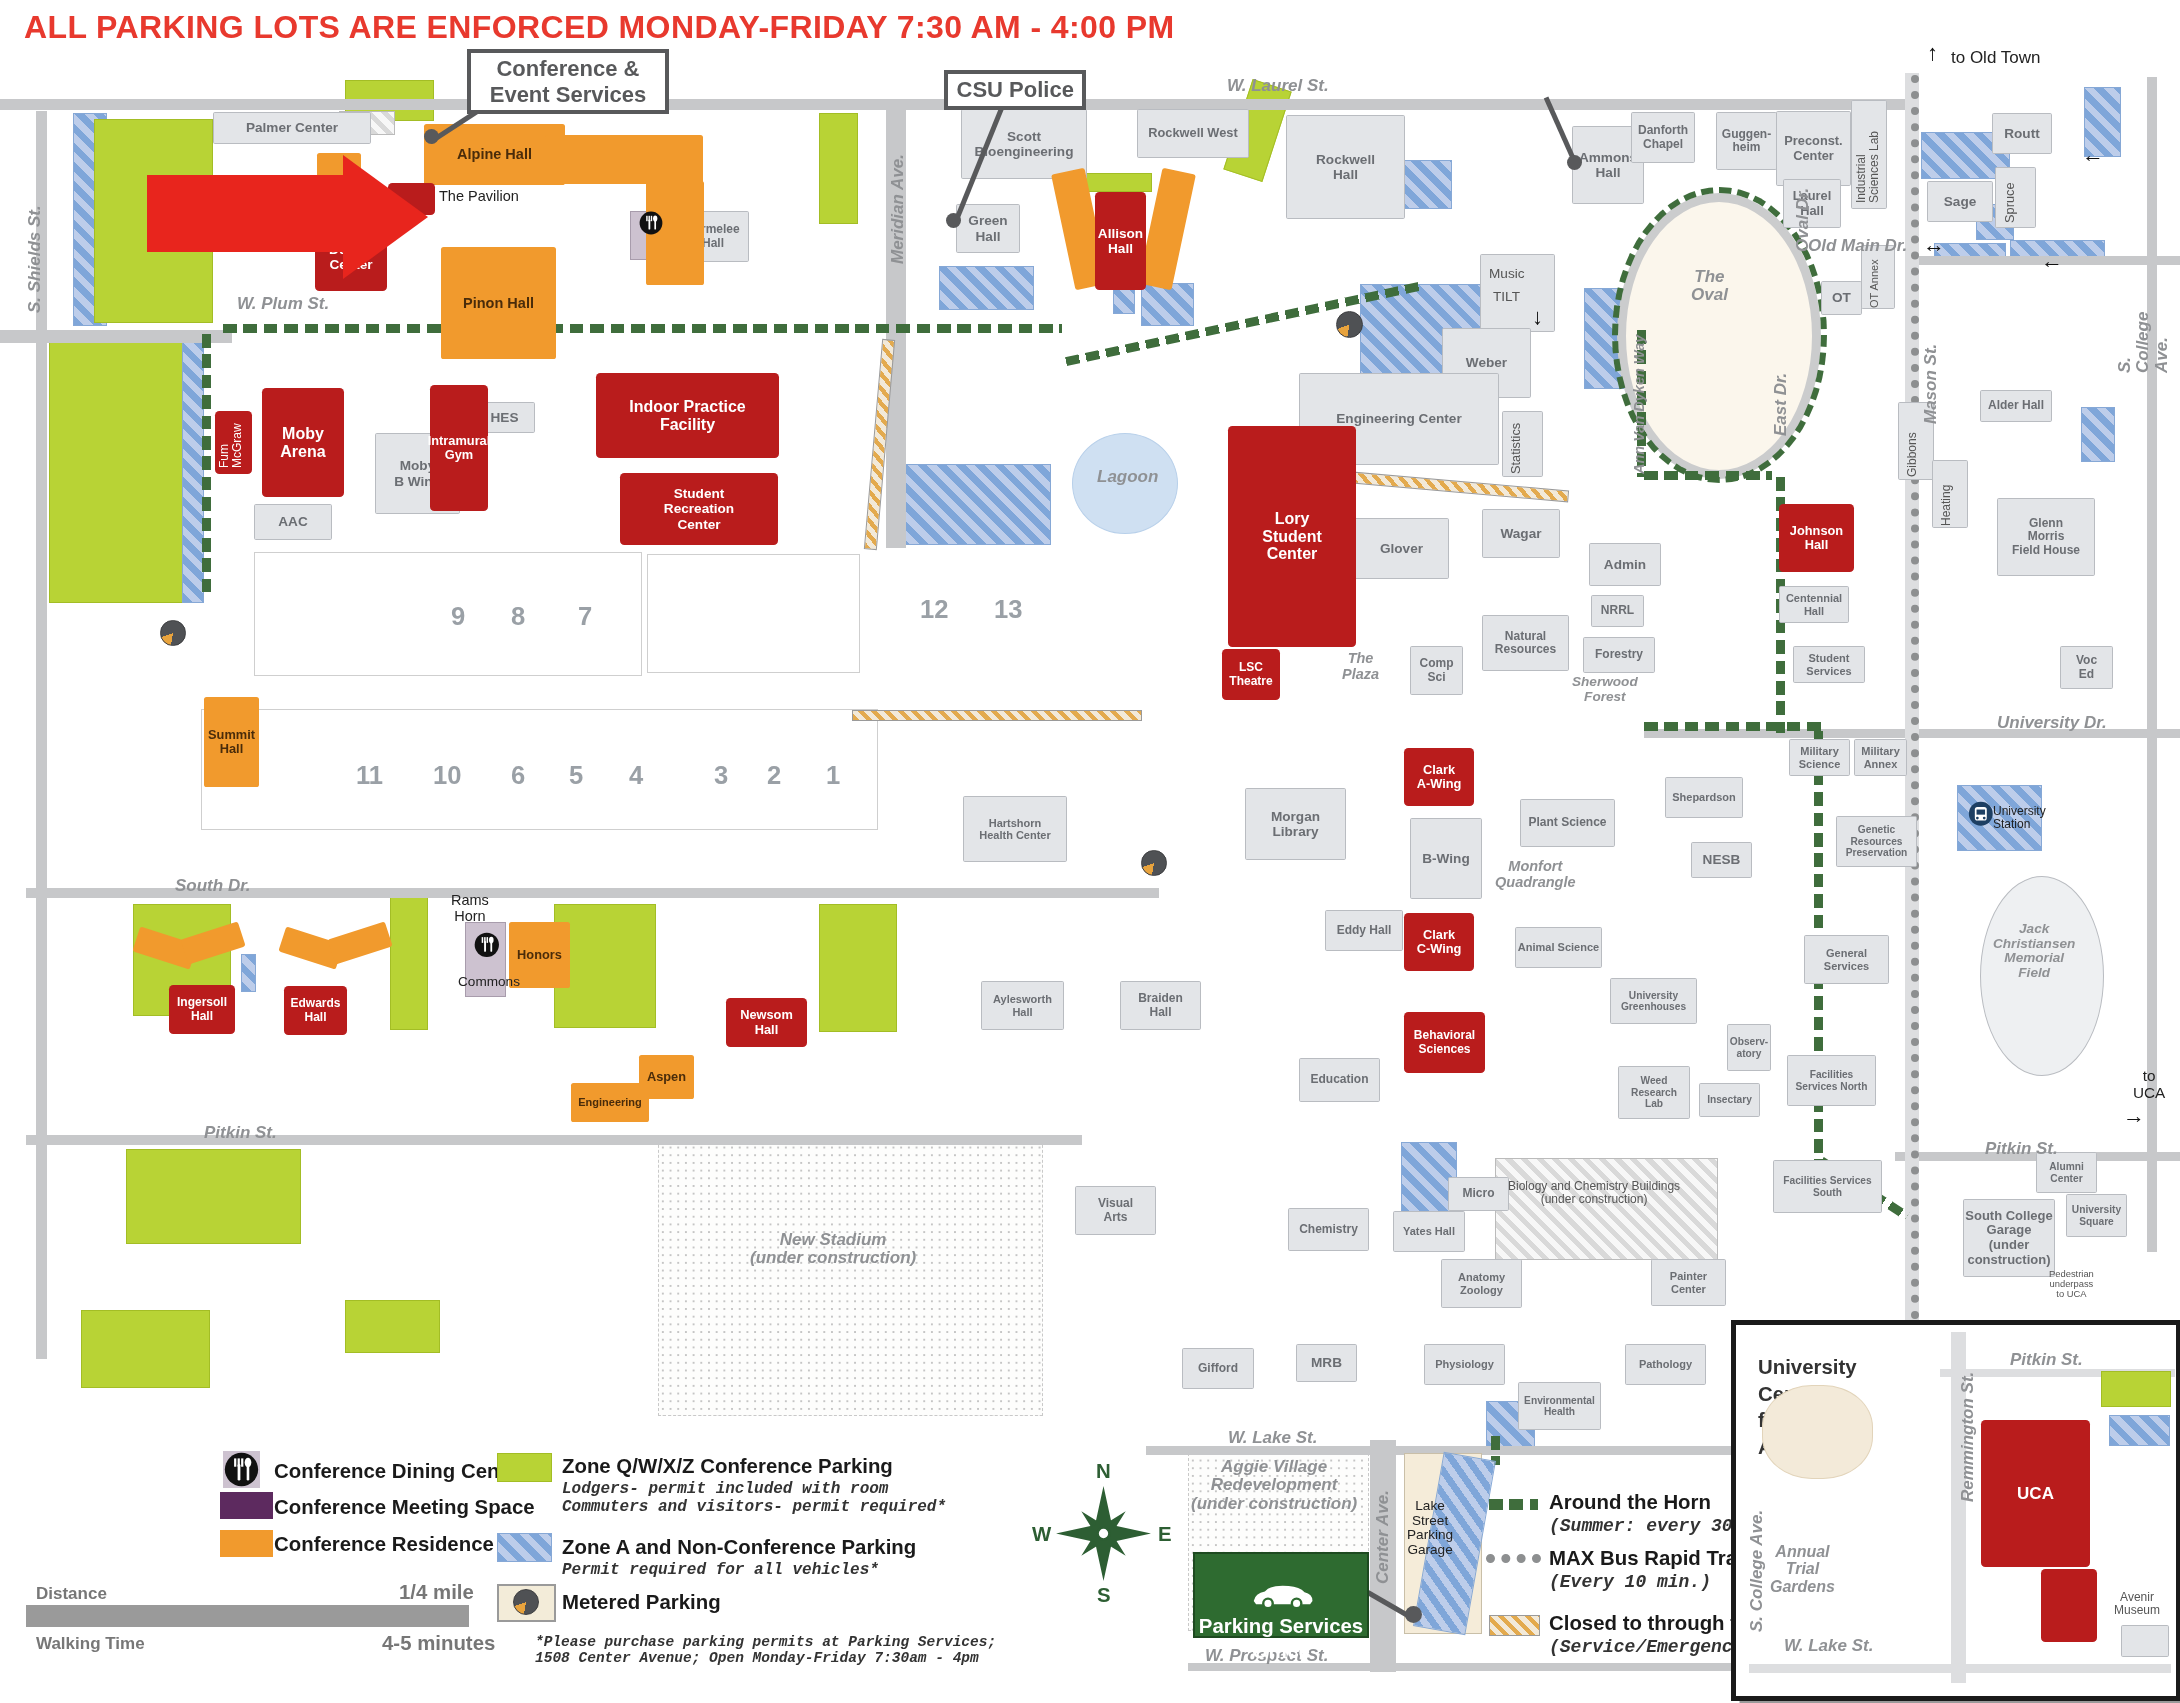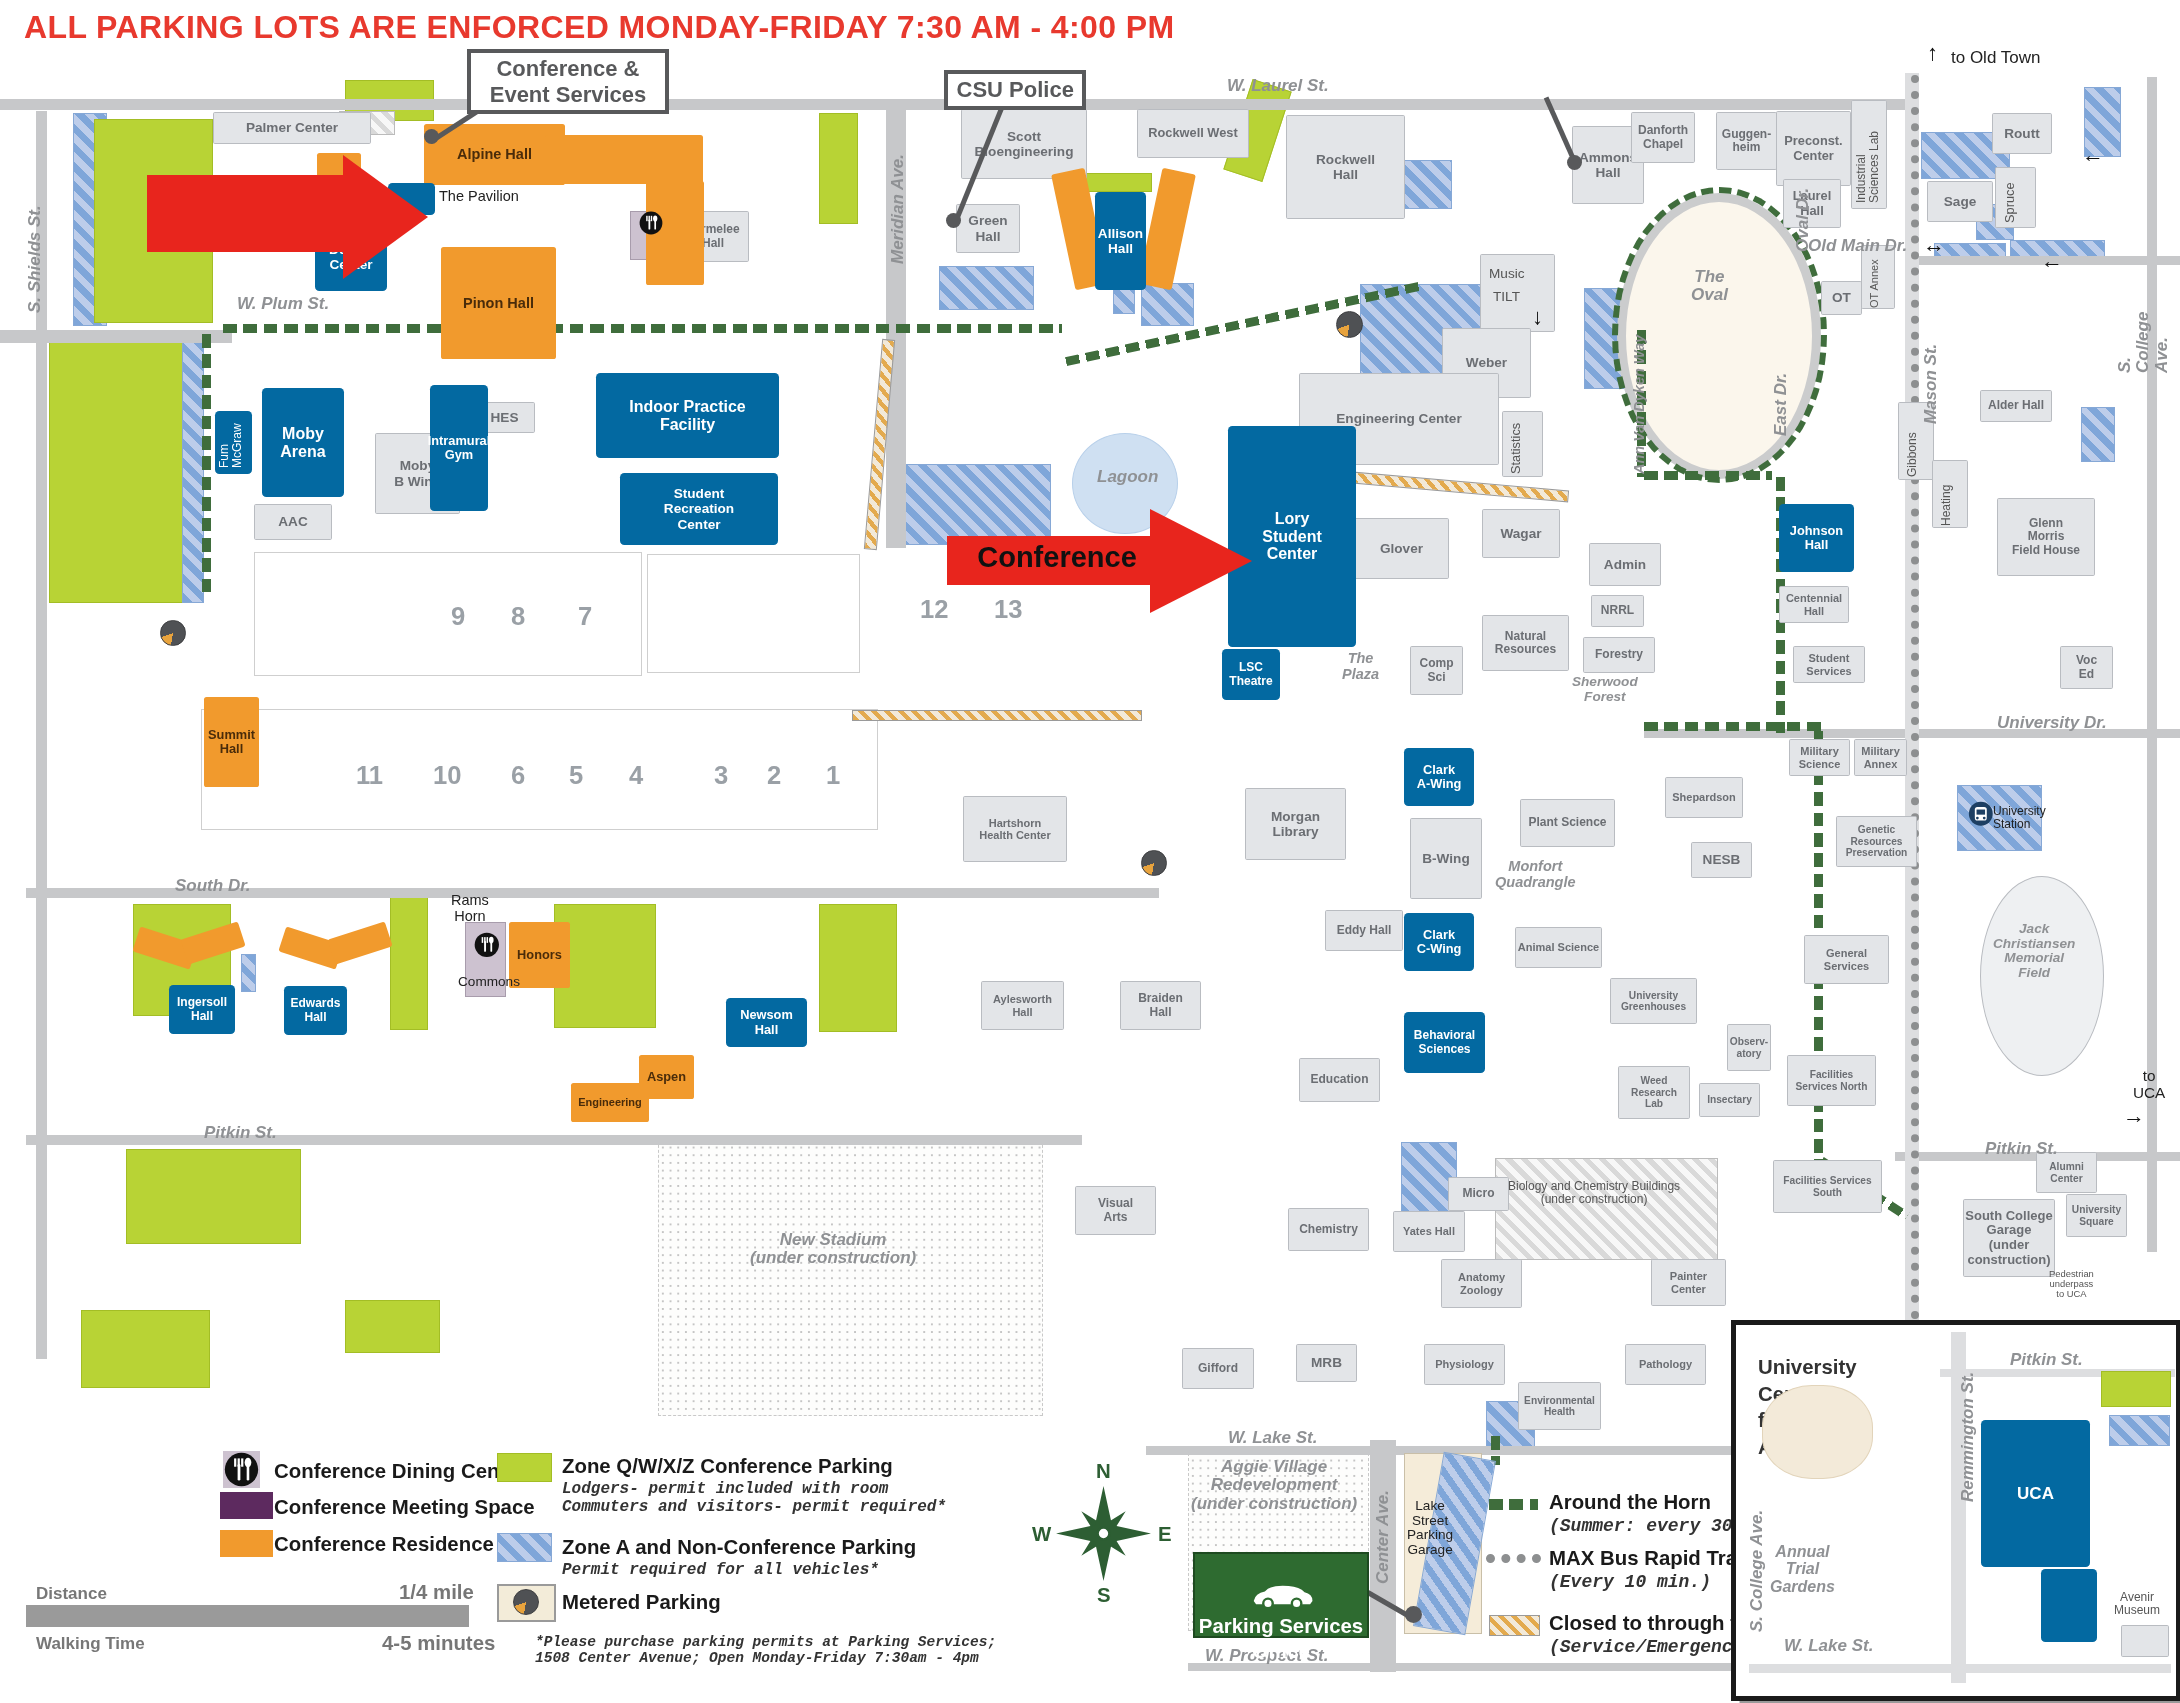--- a/index.html
+++ b/index.html
@@ -2,21 +2,21 @@
 <html style="font-size:13.6px"><head>
 <meta charset="utf-8">
 <style>
   html,body{margin:0;padding:0;background:#fff;width:2181px;height:1704px;overflow:hidden;
     font-family:"Liberation Sans",sans-serif;}
   #stage{position:relative;width:2181px;height:1704px;background:#fff;}
   .e{position:absolute;box-sizing:border-box;}
   .flx{display:flex;align-items:center;justify-content:center;text-align:center;line-height:1.12;white-space:pre-line;}
   .gz{background:#b8d335;border:0.9px solid #a3bd25;}
   .bz{background:repeating-linear-gradient(45deg,#7fa6d9 0 6.8px,#bdcdea 6.8px 13.6px);border:0.9px solid #86a8d6;}
-  .p{background:#0369a1;color:#fff;border-radius:4.3px;font-size:14.5px;font-weight:bold;}
+  .p{background:#b91c1c;color:#fff;border-radius:4.3px;font-size:14.5px;font-weight:bold;}
   .o{background:#f19a2d;color:#4a2c0a;border-radius:2.6px;font-size:14.5px;font-weight:bold;}
   .g{background:#e3e5e8;border:1.7px solid #b9bcc1;color:#6b6e73;font-size:13.6px;font-weight:bold;border-radius:1.7px;}
   .l{background:#cdc2d0;border:1.7px solid #a89cac;color:#3c3c3c;font-size:13.6px;font-weight:bold;}
   .hz{background:repeating-linear-gradient(45deg,#d9d9d9 0 5.1px,#f7f7f7 5.1px 11px);border:0.9px solid #bbb;}
   .dz{background-color:#fdfdfc;background-image:radial-gradient(#c5c5c5 1.1px,transparent 1.5px);background-size:7.7px 7.7px;border:1.7px dashed #c9c9c9;}
   .cz{background:repeating-linear-gradient(45deg,#e3aa4e 0 4.3px,#f2e9d8 4.3px 9.4px);border:0.9px solid #9a9a9a;}
   .road{background:#c7c8ca;}
   .roadl{background:#dddee0;}
   .route{background:repeating-linear-gradient(90deg,#3f6d3c 0 13.6px,rgba(0,0,0,0) 13.6px 20.4px);}
   .routev{background:repeating-linear-gradient(180deg,#3f6d3c 0 13.6px,rgba(0,0,0,0) 13.6px 20.4px);}
@@ -431,25 +431,20 @@
   <div class="e dotc" style="left:946px;top:213px;width:15.3px;height:15.3px;z-index:6"></div>
   <div class="callout" style="left:944px;top:70px;">CSU Police</div>
 
   <div class="e leader" style="left:1546px;top:95px;width:73px;transform:rotate(66deg);z-index:6"></div>
   <div class="e dotc" style="left:1567px;top:155px;width:15.3px;height:15.3px;z-index:6"></div>
 
   <div class="redarrow" style="left:147px;top:155px;width:283px;height:124px;">
     <div class="shaft" style="left:0;top:20.4px;width:196px;height:77px;"></div>
     <div class="head" style="left:196px;top:0;border-top:62px solid transparent;border-bottom:62px solid transparent;border-left:85px solid #e8251d;"></div>
   </div>
-  <div class="redarrow" style="left:947px;top:509px;width:307px;height:104px;">
-    <div class="shaft" style="left:0;top:27px;width:203px;height:49px;"></div>
-    <div class="head" style="left:203px;top:0;border-top:52px solid transparent;border-bottom:52px solid transparent;border-left:102px solid #e8251d;"></div>
-    <div class="atext" style="left:12px;top:32px;width:196px;font-size:29px;">Conference</div>
-  </div>
 
   <div class="sw" style="left:223px;top:1451px;width:37px;height:37px;background:#cdc2d0;z-index:6">
     <svg width="37" height="37" viewBox="0 0 40 40">
         <circle cx="20" cy="20" r="18" fill="#111"></circle>
         <rect x="12" y="8" width="2.4" height="9" fill="#fff"></rect>
         <rect x="15.8" y="8" width="2.4" height="9" fill="#fff"></rect>
         <rect x="19.6" y="8" width="2.4" height="9" fill="#fff"></rect>
         <rect x="15.8" y="14" width="3" height="18" rx="1.5" fill="#fff"></rect>
         <ellipse cx="27" cy="12.5" rx="3.6" ry="5.2" fill="#fff"></ellipse>
         <rect x="25.6" y="16" width="2.8" height="16" rx="1.4" fill="#fff"></rect>

